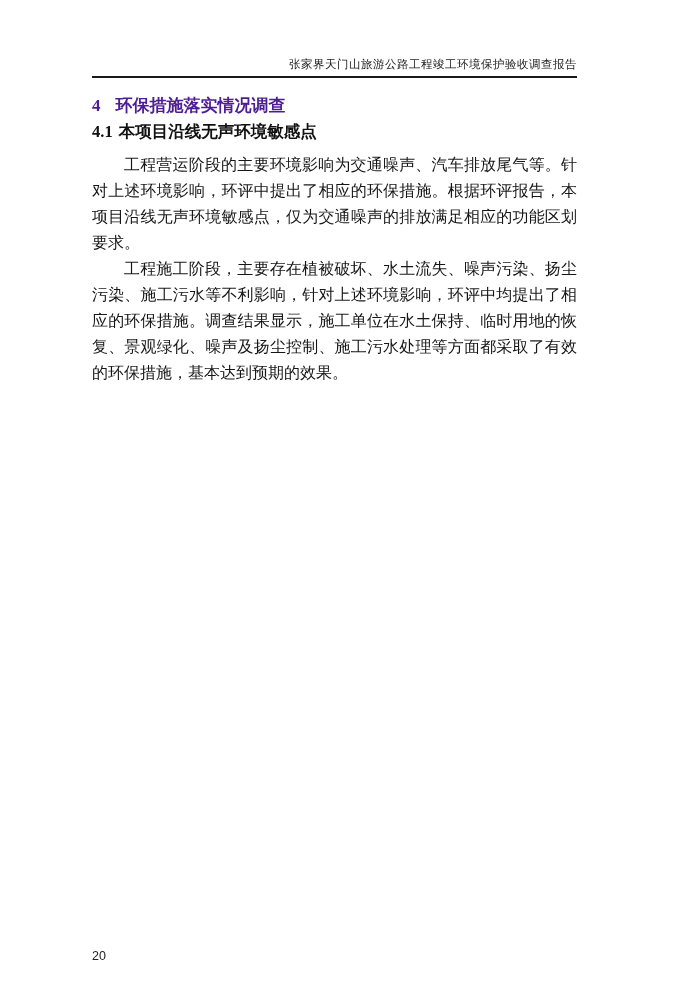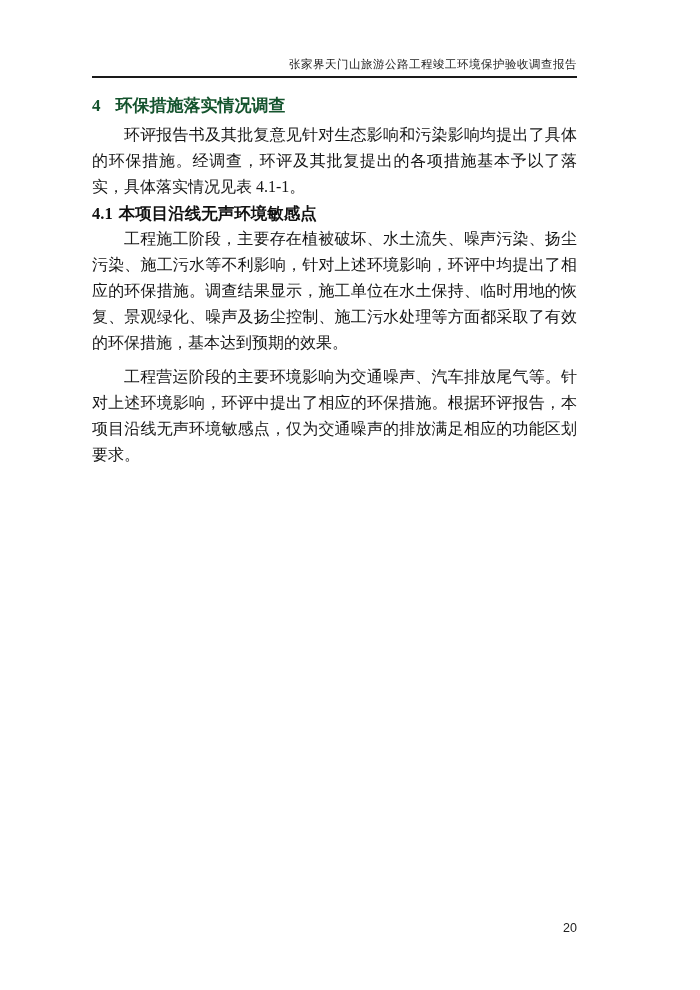--- a/index.html
+++ b/index.html
@@ -34,21 +34,21 @@
     line-height: 14px;
     letter-spacing: 0.5px;
     color: #1c1c1c;
   }
   
   .h-chapter {
     margin: 16px 0 0 0;
     font-size: 17px;
     line-height: 24px;
     font-weight: bold;
-    color: #14532d;
+    color: #4c1d95;
   }
   .h-chapter .sec-num {
     display: inline-block;
     margin-right: 15px;
     font-family: "Liberation Serif", "DejaVu Serif", serif;
   }
   .h-section {
     margin: 2px 0 0 0;
     font-size: 16.5px;
     line-height: 24px;
@@ -72,51 +72,50 @@
     margin-top: 4px;
   }
   .para.spaced {
     margin-top: 8px;
   }
   
   .doc-footer {
     position: absolute;
     left: 92px;
     right: 74px;
-    top: 920px;
-    text-align: right;
+    top: 948px;
+    text-align: left;
     font-size: 12.5px;
     line-height: 16px;
     color: #222;
     font-family: "Liberation Sans", "DejaVu Sans", sans-serif;
   }
 </style>
 </head>
 <body>
 
 <div class="page">
   <div class="content">
 
     <div class="doc-header">
       <span>张家界天门山旅游公路工程竣工环境保护验收调查报告</span>
     </div>
 
     <h1 class="h-chapter">
       <span class="sec-num">4</span><span>环保措施落实情况调查</span>
     </h1>
 
-    <p class="para first">环评报告书及其批复意见针对生态影响和污染影响均提出了具体的环保措施。经调查，环评及其批复提出的各项措施基本予以了落实，具体落实情况见表 4.1-1。</p>
 
     <h2 class="h-section">
       <span class="sec-num">4.1</span><span>本项目沿线无声环境敏感点</span>
     </h2>
 
+    <p class="para spaced">工程营运阶段的主要环境影响为交通噪声、汽车排放尾气等。针对上述环境影响，环评中提出了相应的环保措施。根据环评报告，本项目沿线无声环境敏感点，仅为交通噪声的排放满足相应的功能区划要求。</p>
+
     <p class="para">工程施工阶段，主要存在植被破坏、水土流失、噪声污染、扬尘污染、施工污水等不利影响，针对上述环境影响，环评中均提出了相应的环保措施。调查结果显示，施工单位在水土保持、临时用地的恢复、景观绿化、噪声及扬尘控制、施工污水处理等方面都采取了有效的环保措施，基本达到预期的效果。</p>
-
-    <p class="para spaced">工程营运阶段的主要环境影响为交通噪声、汽车排放尾气等。针对上述环境影响，环评中提出了相应的环保措施。根据环评报告，本项目沿线无声环境敏感点，仅为交通噪声的排放满足相应的功能区划要求。</p>
 
 
 
   </div>
 
   <div class="doc-footer">
     <span>20</span>
   </div>
 </div>
 

